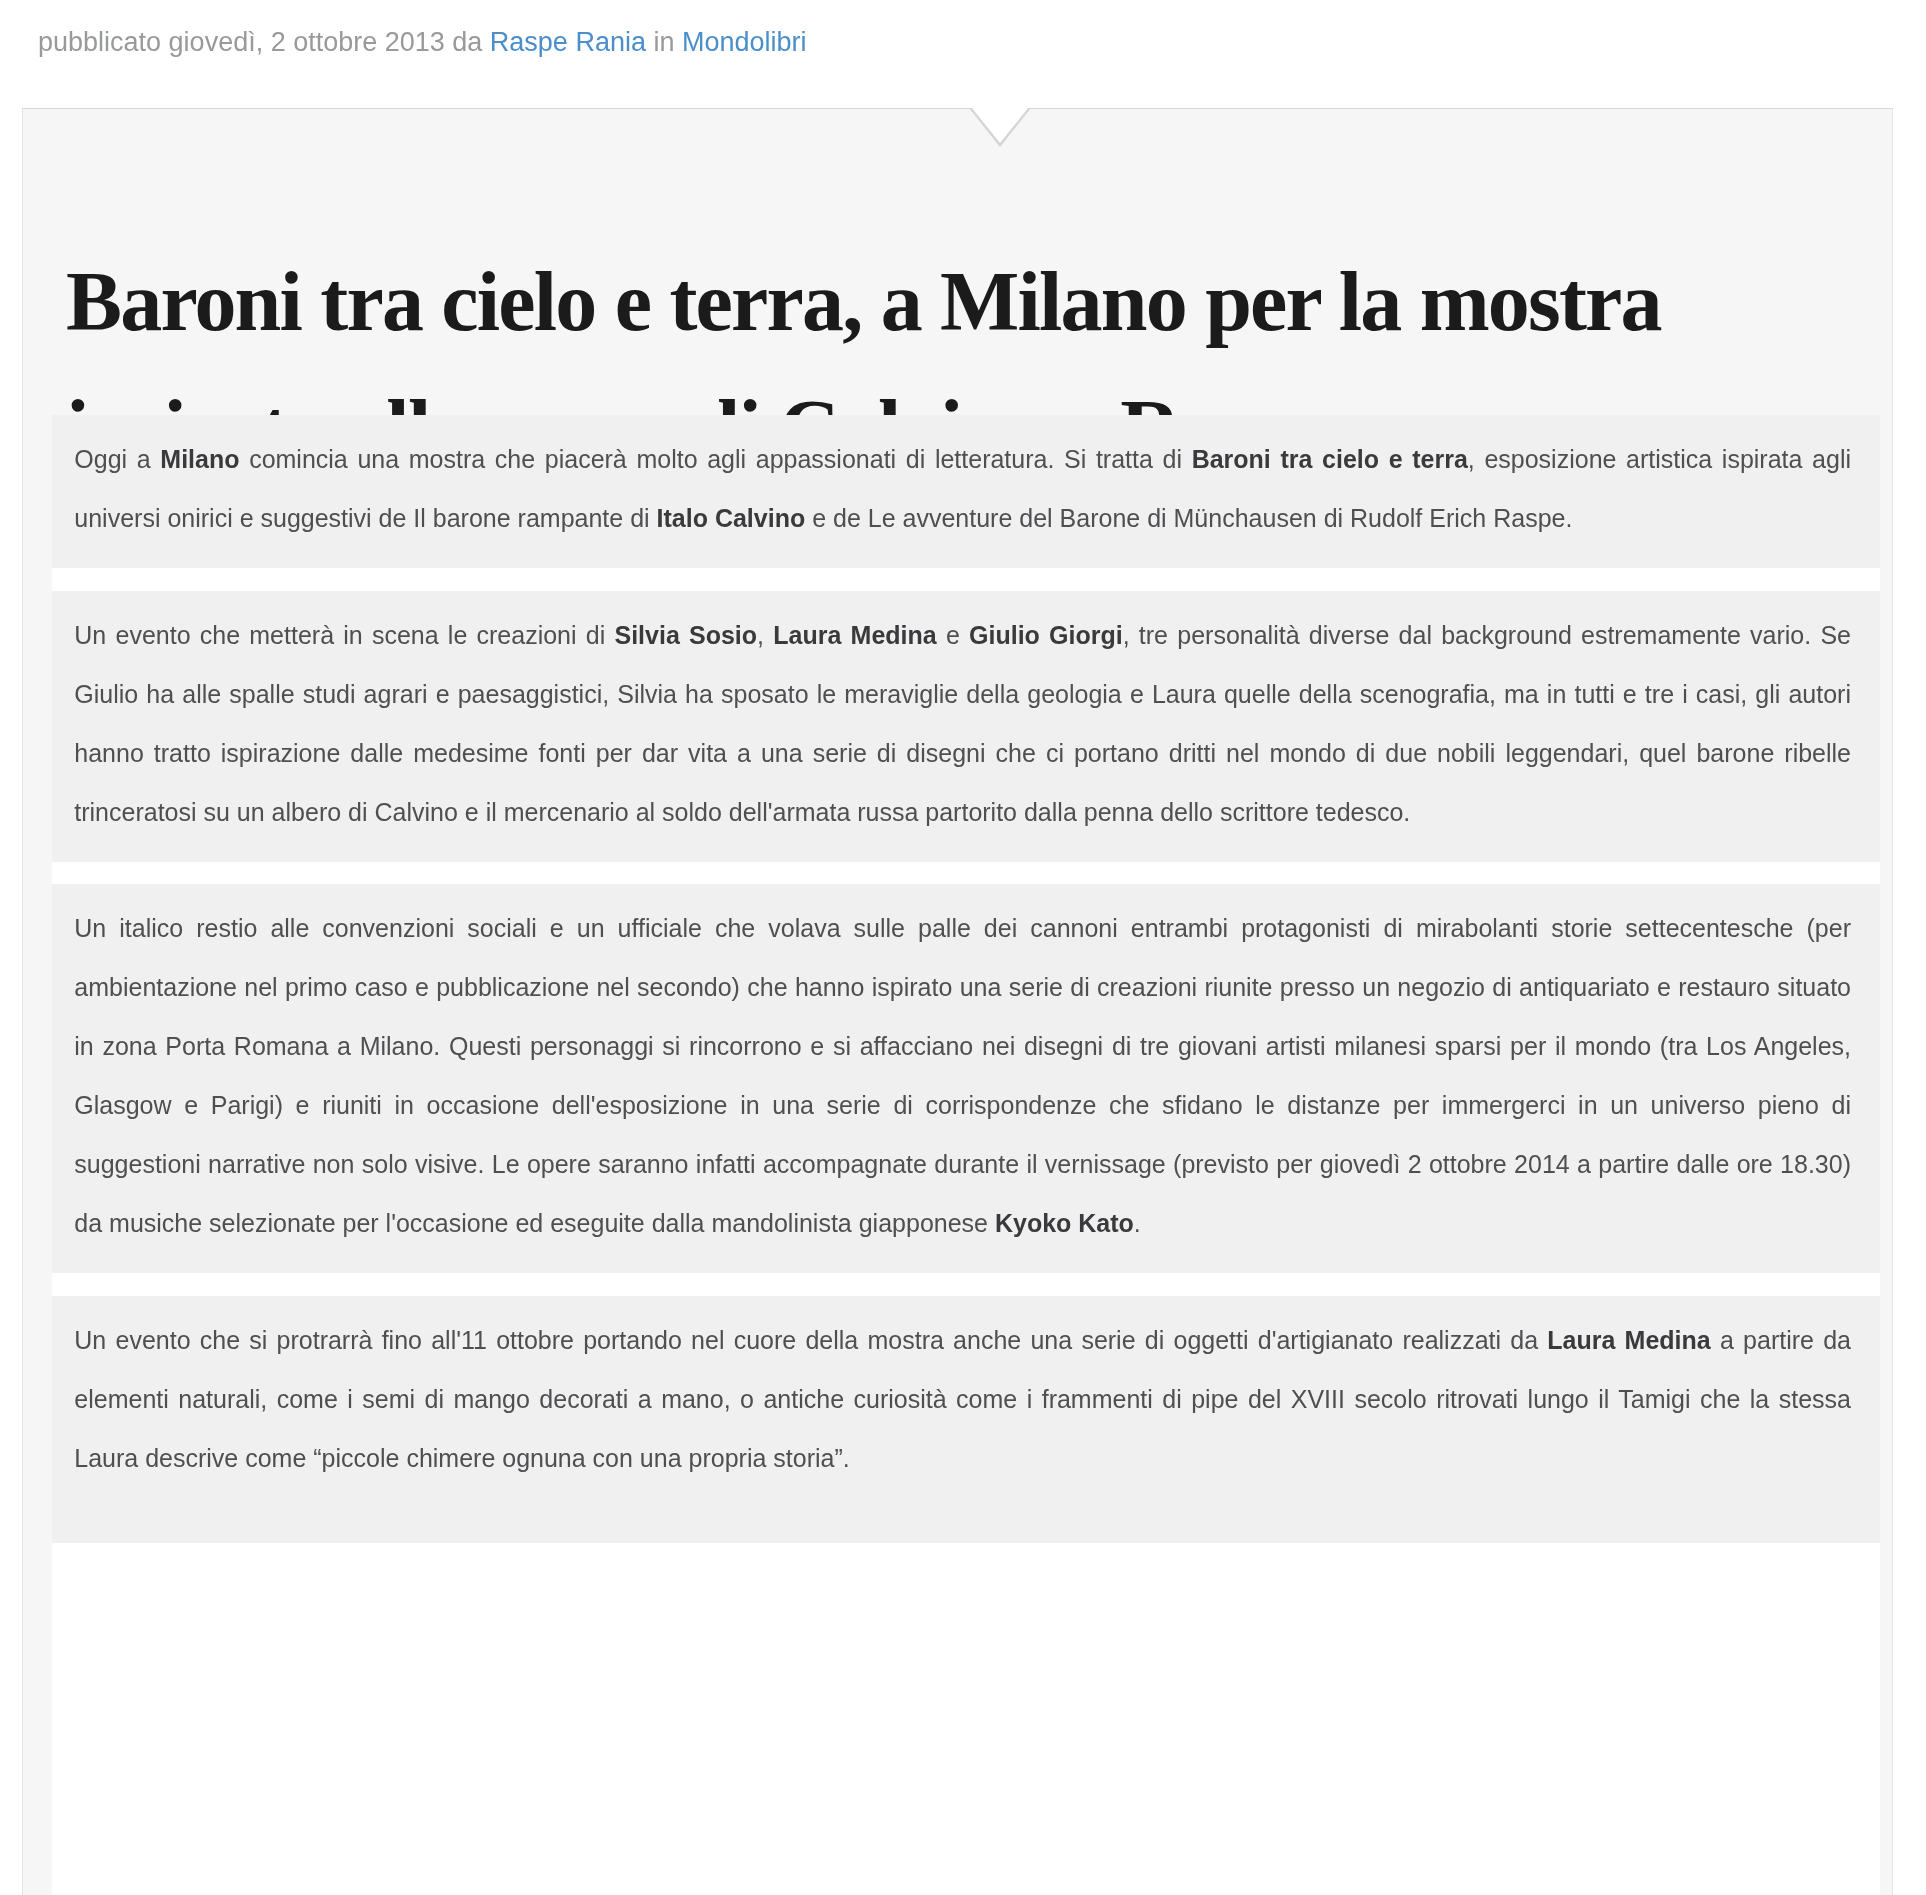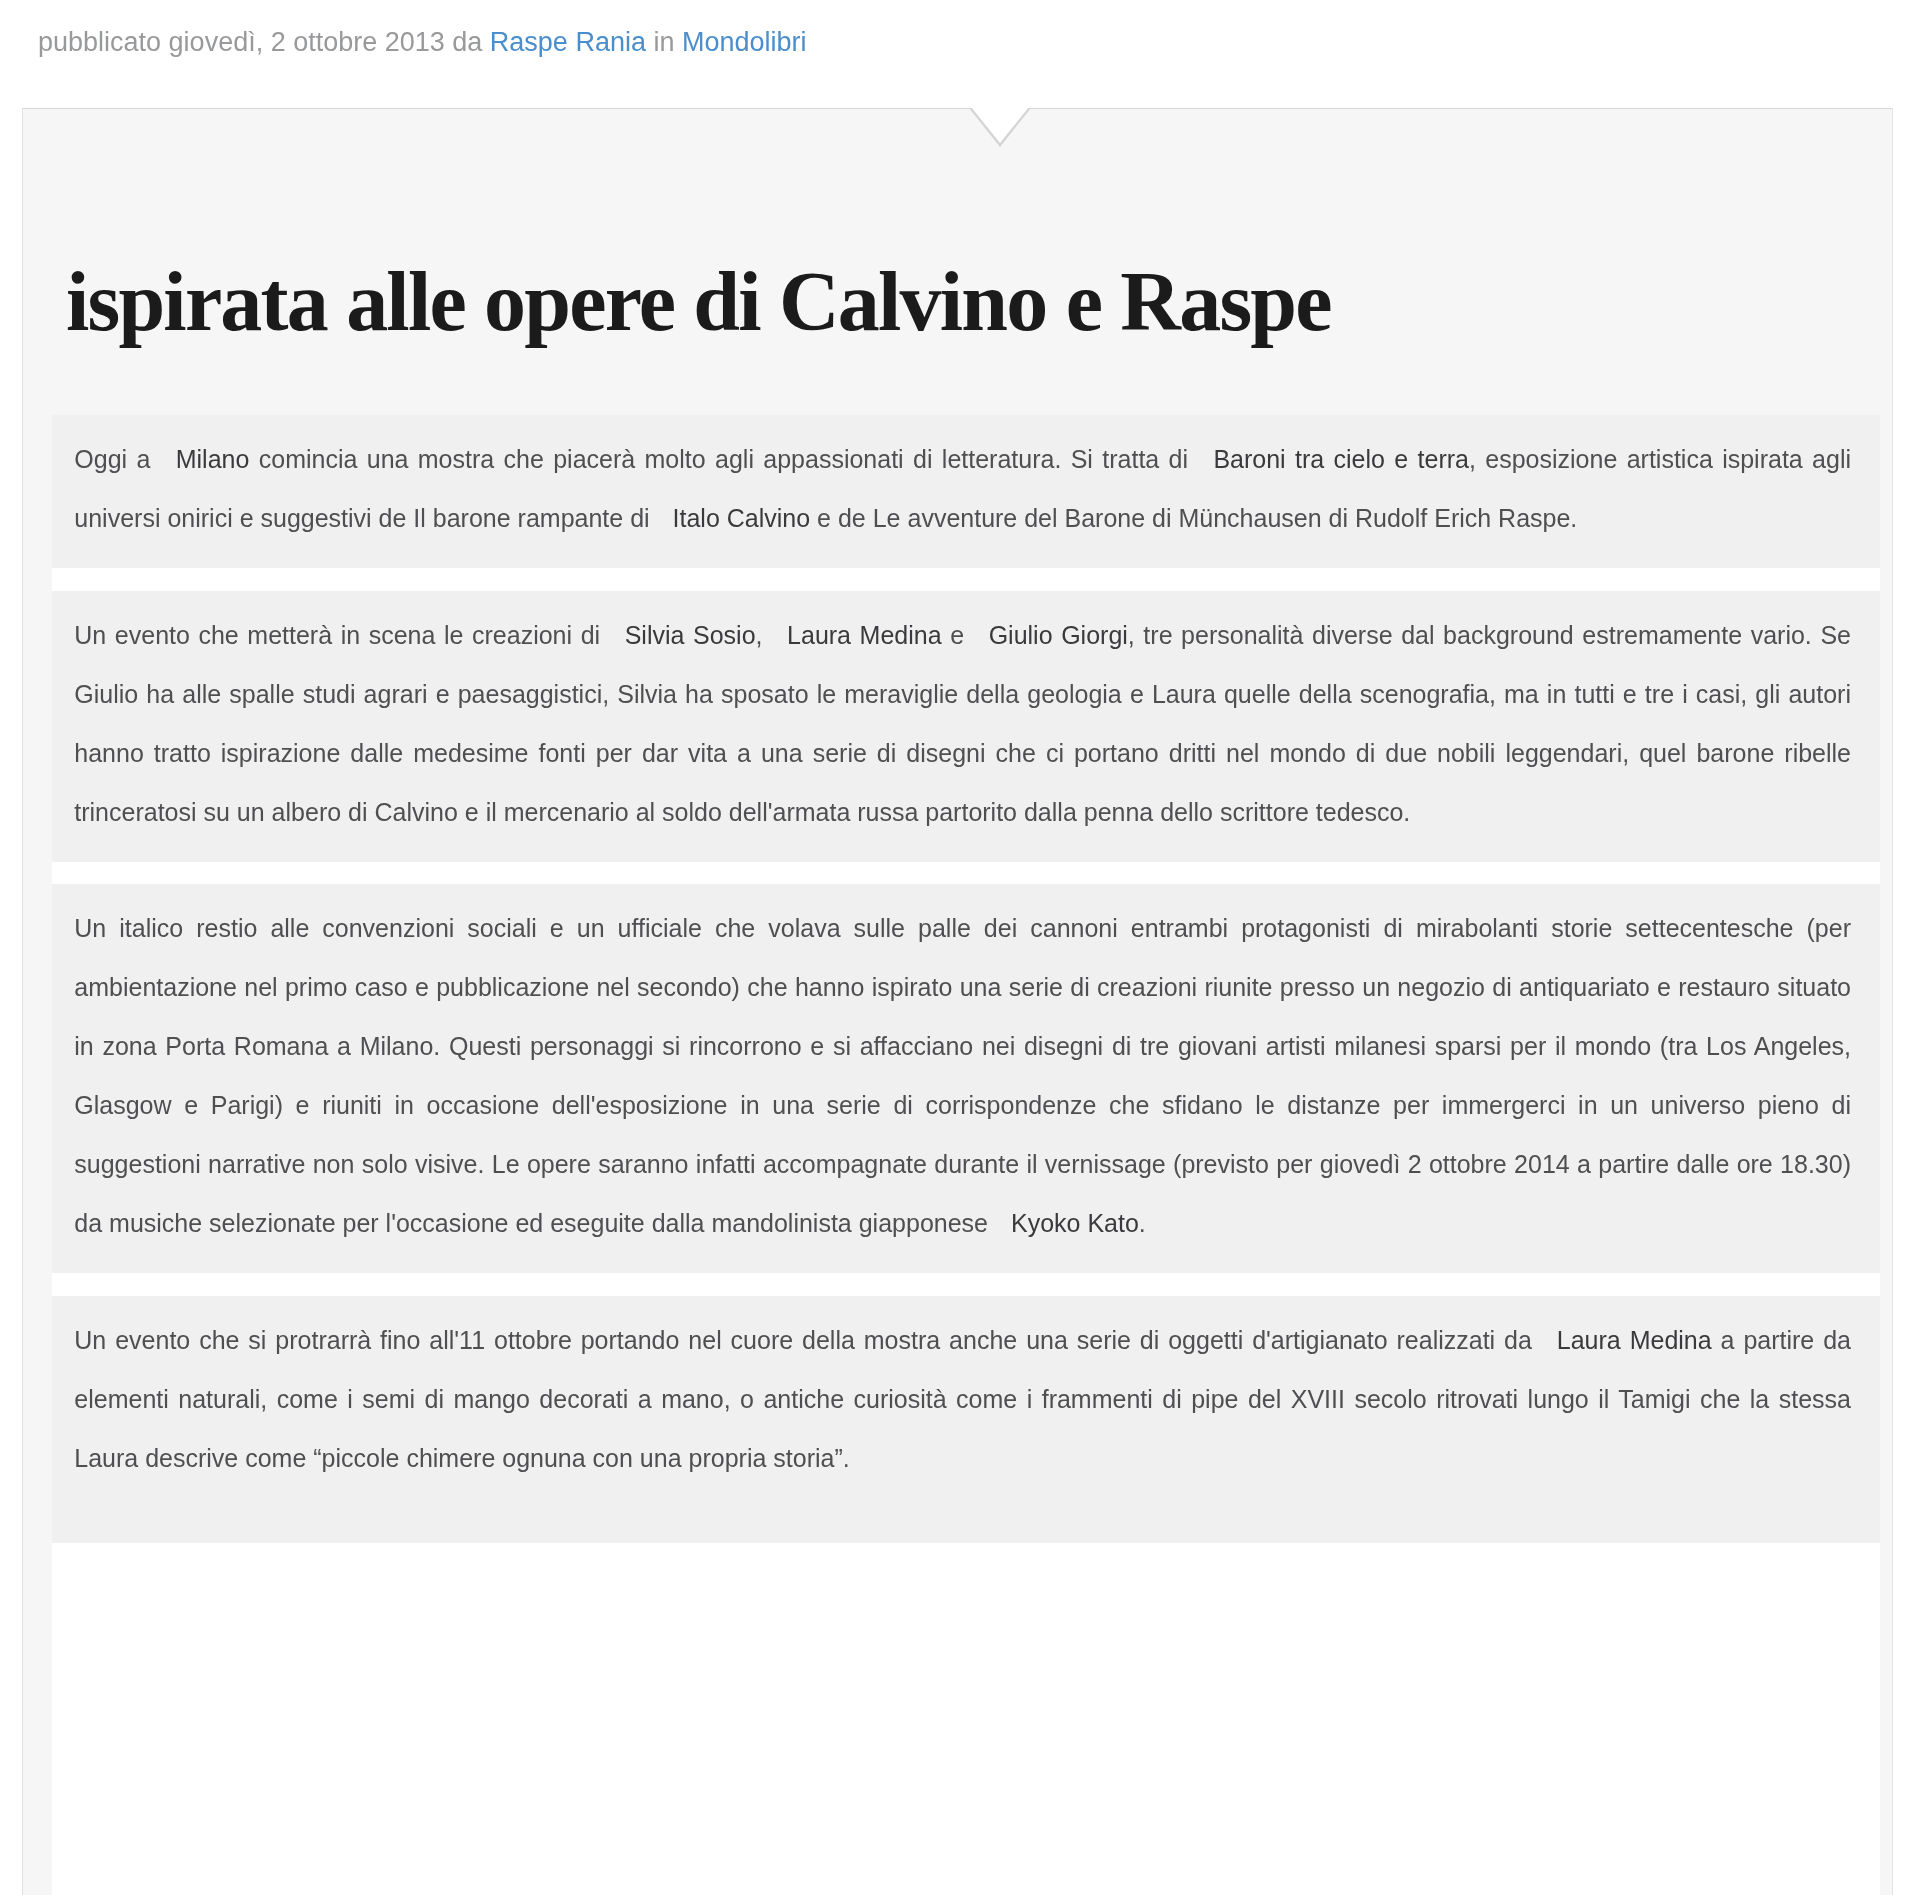--- a/index.html
+++ b/index.html
@@ -48,33 +48,34 @@
   }
   .para{
     background:#f0f0f1;
     padding:15.3px 29px 20px 22.3px;
     margin-bottom:22.3px;
     font-size:25px;line-height:59px;
     text-align:justify;
     color:#4f4f51;
   }
   .para:last-child{margin-bottom:0;padding-bottom:55px;}
-  .para .b{font-weight:normal;color:#3a3a3c;margin-left:16px;}
+  .para .b{font-weight:bold;color:#3a3a3c;}
   .para .i{}
 </style>
 </head>
 <body>
 
 <div class="byline"><span>pubblicato giovedì, 2 ottobre 2013 da </span><a href="#">Raspe Rania</a><span> in </span><a href="#">Mondolibri</a></div>
 
 <div class="card"></div>
 <div class="notch-outer"></div>
 <div class="notch-inner"></div>
 
 <h1 class="title">
+    <div class="tline">Baroni tra cielo e terra, a Milano per la mostra</div>
     <div class="tline">ispirata alle opere di Calvino e Raspe</div>
   </h1>
 
 <div class="paras">
     <div class="para"><span class="">Oggi a </span><span class="b ">Milano</span><span class=""> comincia una mostra che piacerà molto agli appassionati di letteratura. Si tratta di </span><span class="b ">Baroni tra cielo e terra</span><span class="">, esposizione artistica ispirata agli universi onirici e suggestivi de </span><span class="i">Il barone rampante</span><span class=""> di </span><span class="b ">Italo Calvino</span><span class=""> e de </span><span class="i">Le avventure del Barone di Münchausen</span><span class=""> di Rudolf Erich Raspe.</span></div>
     <div class="para"><span class="">Un evento che metterà in scena le creazioni di </span><span class="b ">Silvia Sosio</span><span class="">, </span><span class="b ">Laura Medina</span><span class=""> e </span><span class="b ">Giulio Giorgi</span><span class="">, tre personalità diverse dal background estremamente vario. Se Giulio ha alle spalle studi agrari e paesaggistici, Silvia ha sposato le meraviglie della geologia e Laura quelle della scenografia, ma in tutti e tre i casi, gli autori hanno tratto ispirazione dalle medesime fonti per dar vita a una serie di disegni che ci portano dritti nel mondo di due nobili leggendari, quel barone ribelle trinceratosi su un albero di Calvino e il mercenario al soldo dell'armata russa partorito dalla penna dello scrittore tedesco.</span></div>
     <div class="para"><span class="">Un italico restio alle convenzioni sociali e un ufficiale che volava sulle palle dei cannoni entrambi protagonisti di mirabolanti storie settecentesche (per ambientazione nel primo caso e pubblicazione nel secondo) che hanno ispirato una serie di creazioni riunite presso un negozio di antiquariato e restauro situato in zona Porta Romana a Milano. Questi personaggi si rincorrono e si affacciano nei disegni di tre giovani artisti milanesi sparsi per il mondo (tra Los Angeles, Glasgow e Parigi) e riuniti in occasione dell'esposizione in una serie di corrispondenze che sfidano le distanze per immergerci in un universo pieno di suggestioni narrative non solo visive. Le opere saranno infatti accompagnate durante il vernissage (previsto per giovedì 2 ottobre 2014 a partire dalle ore 18.30) da musiche selezionate per l'occasione ed eseguite dalla mandolinista giapponese </span><span class="b ">Kyoko Kato</span><span class="">.</span></div>
     <div class="para"><span class="">Un evento che si protrarrà fino all'11 ottobre portando nel cuore della mostra anche una serie di oggetti d'artigianato realizzati da </span><span class="b ">Laura Medina</span><span class=""> a partire da elementi naturali, come i semi di mango decorati a mano, o antiche curiosità come i frammenti di pipe del XVIII secolo ritrovati lungo il Tamigi che la stessa Laura descrive come “piccole chimere ognuna con una propria storia”.</span></div>
   </div>
 

